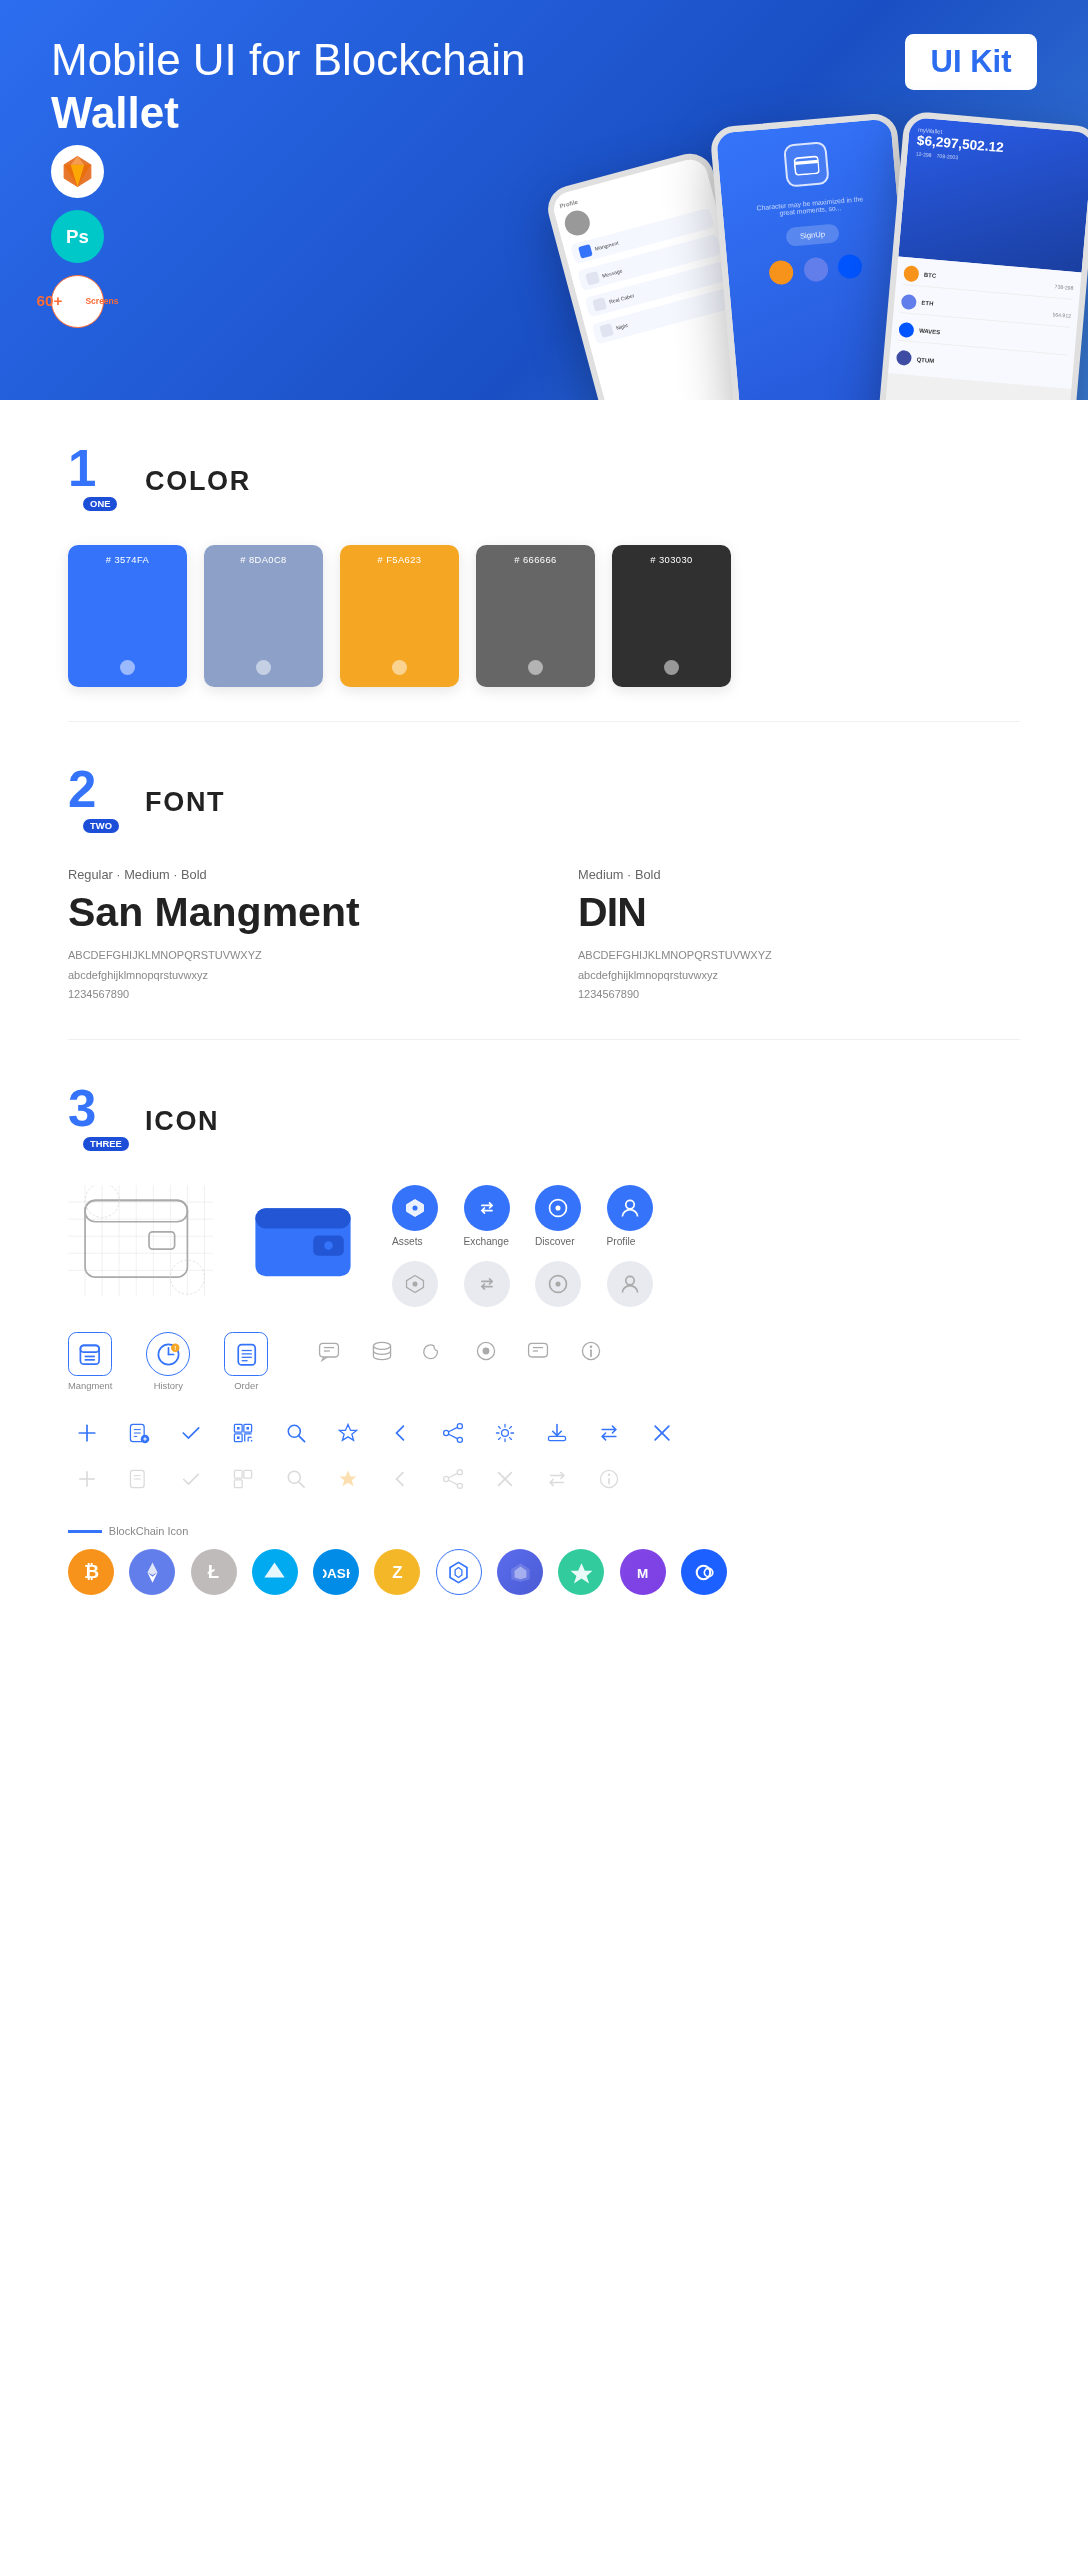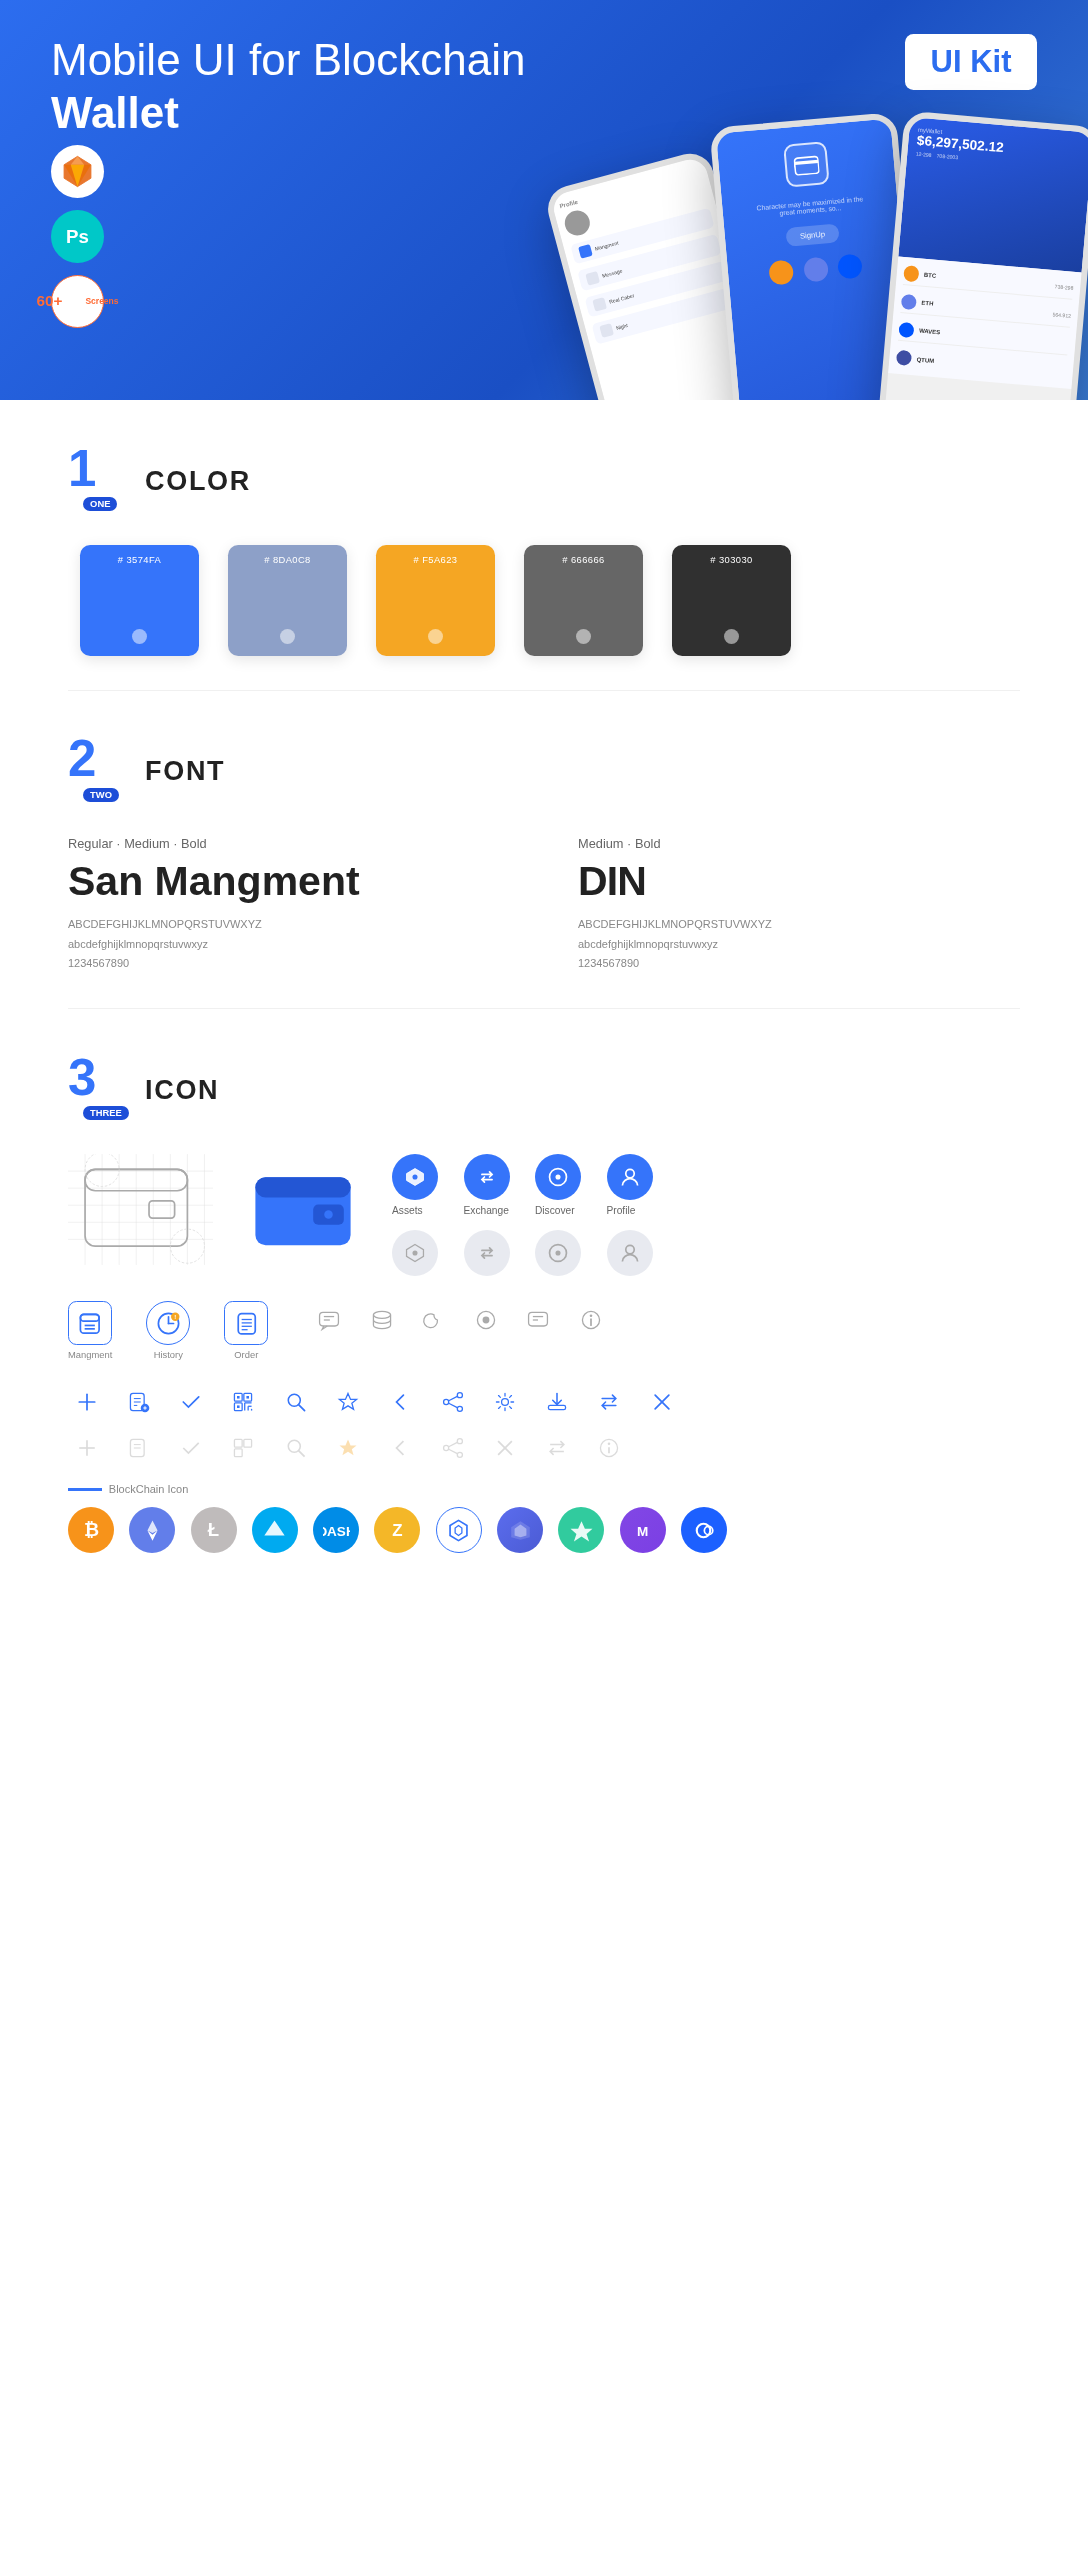--- a/index.html
+++ b/index.html
@@ -89,29 +89,28 @@
     .section-header { display: flex; align-items: center; gap: 17px; margin-bottom: 34px; }
     .section-number-wrap { position: relative; width: 60px; height: 60px; }
     .section-num-big { font-size: 51px; font-weight: 700; color: #3574fa; line-height: 1; position: absolute; top: -8.5px; left: 0; }
     .section-num-label { position: absolute; bottom: 0; left: 15.3px; background: #1d4ed8; color: #fff; font-size: 9.4px; font-weight: 600; padding: 1.7px 6.8px; border-radius: 8.5px; }
     .section-title { font-size: 27px; font-weight: 700; color: #222; letter-spacing: 1.7px; }
 
     
     .color-swatches { display: flex; gap: 17px; flex-wrap: wrap; }
     .color-swatch {
       width: 119px;
-      height: 111px;
+      height: 142px;
       border-radius: 10.2px;
       display: flex;
       flex-direction: column;
       align-items: center;
       justify-content: space-between;
       padding: 8.5px 0 12px 0;
       box-shadow: 0 3.4px 13.6px rgba(0,0,0,0.10);
-      margin-left: 12px;
     }
     .swatch-hex { font-size: 9.4px; color: #fff; font-weight: 500; letter-spacing: 0.4px; }
     .swatch-dot { width: 15.3px; height: 15.3px; border-radius: 50%; background: rgba(255,255,255,0.5); }
 
     
     .font-grid { display: flex; gap: 68px; }
     .font-block { flex: 1; }
     .font-style-label { font-size: 12.8px; color: #666; margin-bottom: 6.8px; }
     .font-name { font-size: 41px; font-weight: 800; color: #222; margin-bottom: 10.2px; }
     .font-name-din { font-family: 'Arial Narrow', Arial, sans-serif; letter-spacing: -0.9px; }
@@ -127,21 +126,21 @@
     .icon-circle-blue { width: 46px; height: 46px; border-radius: 50%; background: #3574fa; display: flex; align-items: center; justify-content: center; }
     .icon-circle-gray { width: 46px; height: 46px; border-radius: 50%; background: #e8eaf0; display: flex; align-items: center; justify-content: center; }
 
     
     .icon-row { display: flex; gap: 15.3px; align-items: center; margin-bottom: 8.5px; flex-wrap: wrap; }
     .icon-item { width: 37px; height: 37px; display: flex; align-items: center; justify-content: center; }
     .icon-item-label { display: flex; flex-direction: column; align-items: center; gap: 3.4px; }
     .icon-label-sm { font-size: 9.4px; color: #888; }
 
     
-    .blockchain-label { display: flex; align-items: center; gap: 6.8px; margin: 17px 0 12px 0; }
+    .blockchain-label { display: flex; align-items: center; gap: 6.8px; margin: 28px 0 12px 0; }
     .blockchain-line { width: 34px; height: 2.6px; background: #3574fa; }
     .blockchain-text { font-size: 11px; color: #888; }
     .crypto-icons { display: flex; gap: 15.3px; flex-wrap: wrap; }
     .crypto-icon { width: 46px; height: 46px; border-radius: 50%; display: flex; align-items: center; justify-content: center; font-size: 18.7px; font-weight: 800; }
 
     
     svg { display: block; }
 
     .divider { width: 100%; height: 0.9px; background: #f0f0f0; }
 

